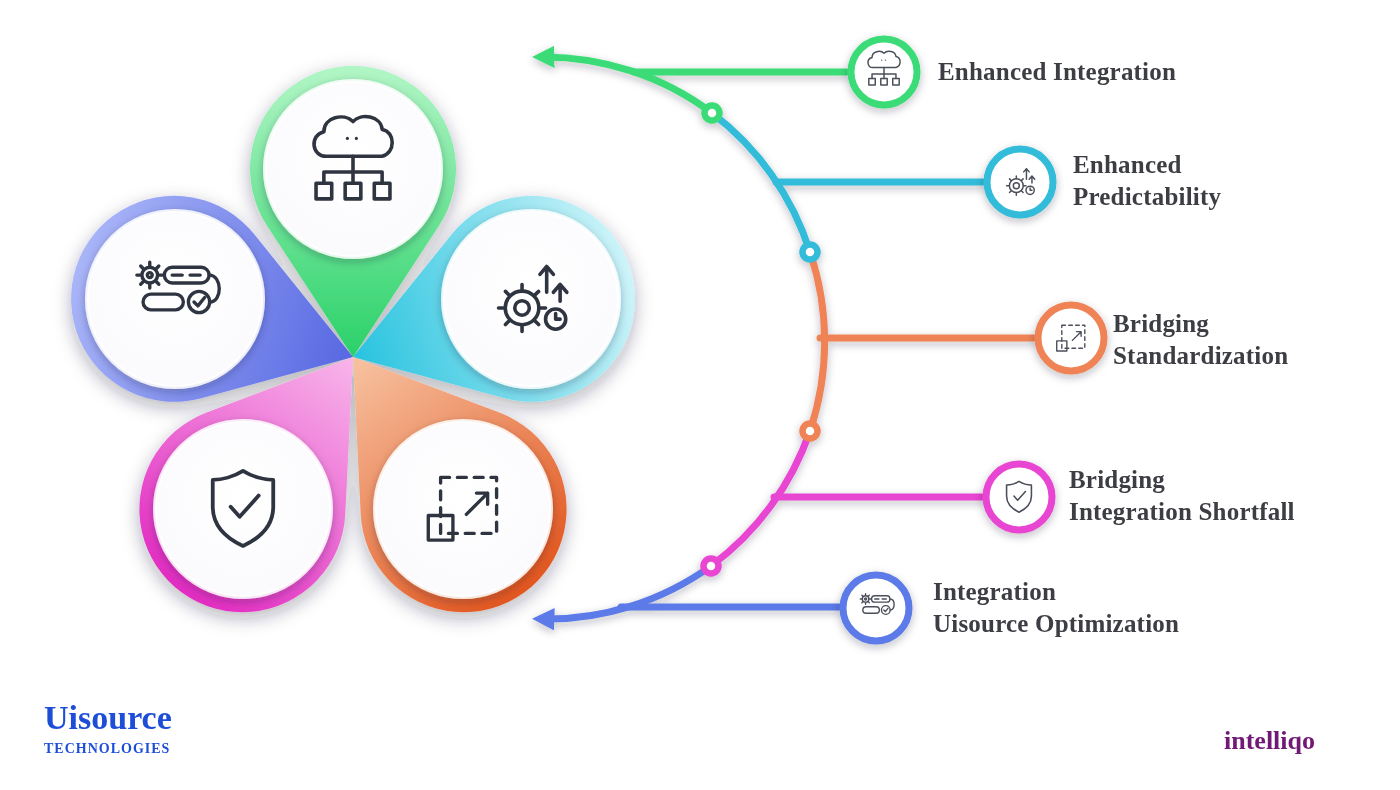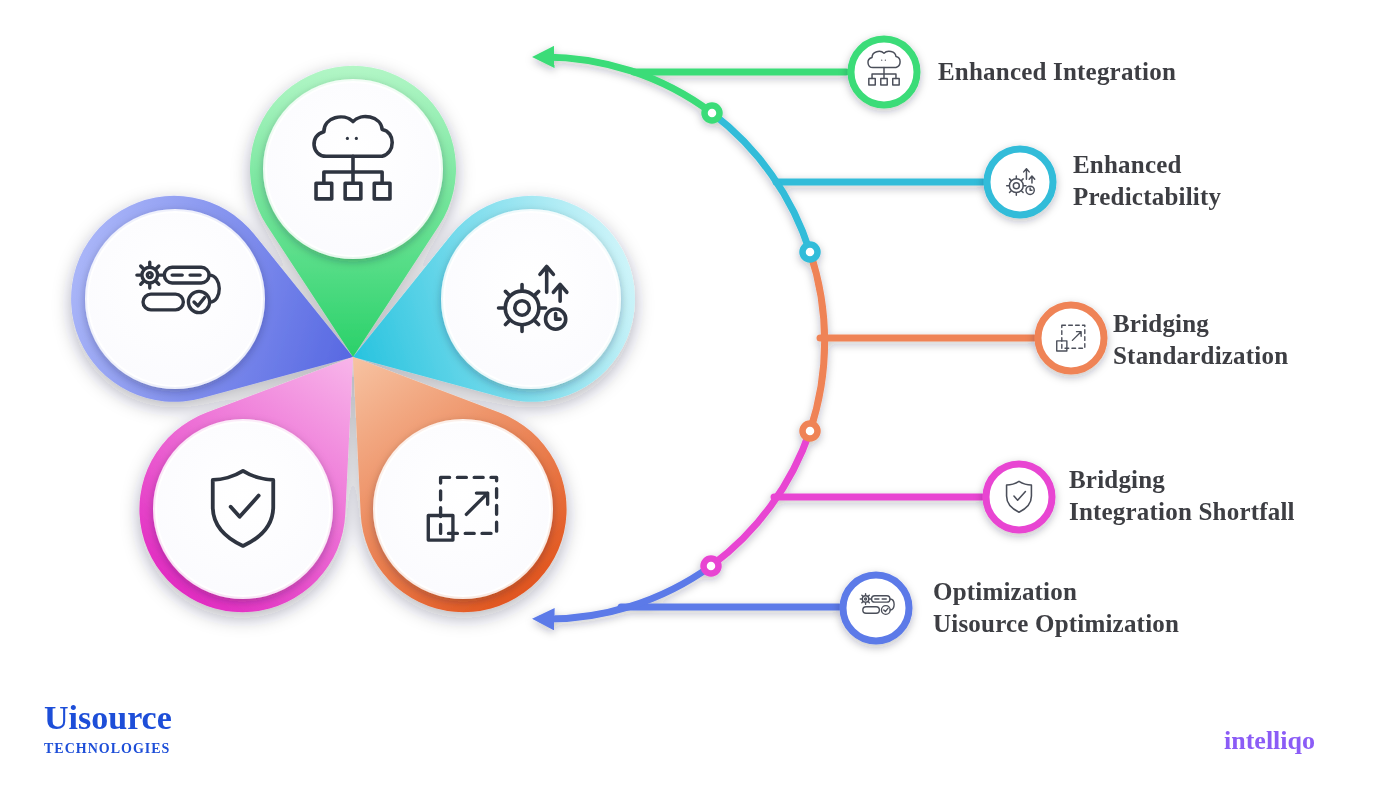--- a/index.html
+++ b/index.html
@@ -4,21 +4,21 @@
 <style>
   html,body{margin:0;padding:0;background:#ffffff;}
   .stage{position:relative;width:1400px;height:790px;background:#ffffff;overflow:hidden;
          font-family:Liberation Serif, serif;padding-left:30px;}
   svg{position:absolute;left:0;top:0;}
   .label{position:absolute;font-weight:700;font-size:25px;line-height:32px;color:#3d3e43;letter-spacing:.2px;}
   .label span{display:block;}
   .brand{position:absolute;left:44px;top:700px;color:#1d4ed8;}
   .brand .brand-name{font-size:34px;font-weight:700;line-height:36px;}
   .brand .brand-tagline{font-size:14px;font-weight:800;letter-spacing:1px;line-height:26px;}
-  .credit{position:absolute;left:1224px;top:726px;font-size:26px;font-weight:700;color:#8b5cf6;text-align:center;}
+  .credit{position:absolute;left:1224px;top:726px;font-size:26px;font-weight:700;color:#701a75;text-align:center;}
 </style>
 </head>
 <body>
 
 <div class="stage">
 
 <svg width="1400" height="790" viewBox="0 0 1400 790">
   <defs>
     <filter id="shadowBig" x="-30%" y="-30%" width="160%" height="160%">
       <feDropShadow dx="0" dy="6" stdDeviation="9" flood-color="#1b2233" flood-opacity="0.32"></feDropShadow>
@@ -190,21 +190,21 @@
 </div>
 <div class="label" style="left:1113px;top:308px;">
   <span>Bridging</span>
   <span>Standardization</span>
 </div>
 <div class="label" style="left:1069px;top:464px;">
   <span>Bridging</span>
   <span>Integration Shortfall</span>
 </div>
 <div class="label" style="left:933px;top:576px;">
-  <span>Optimization</span>
+  <span>Integration</span>
   <span>Uisource Optimization</span>
 </div>
 
 <div class="brand">
   <div class="brand-name">Uisource</div>
   <div class="brand-tagline">TECHNOLOGIES</div>
 </div>
 <div class="credit">intelliqo</div>
 
 </div>

